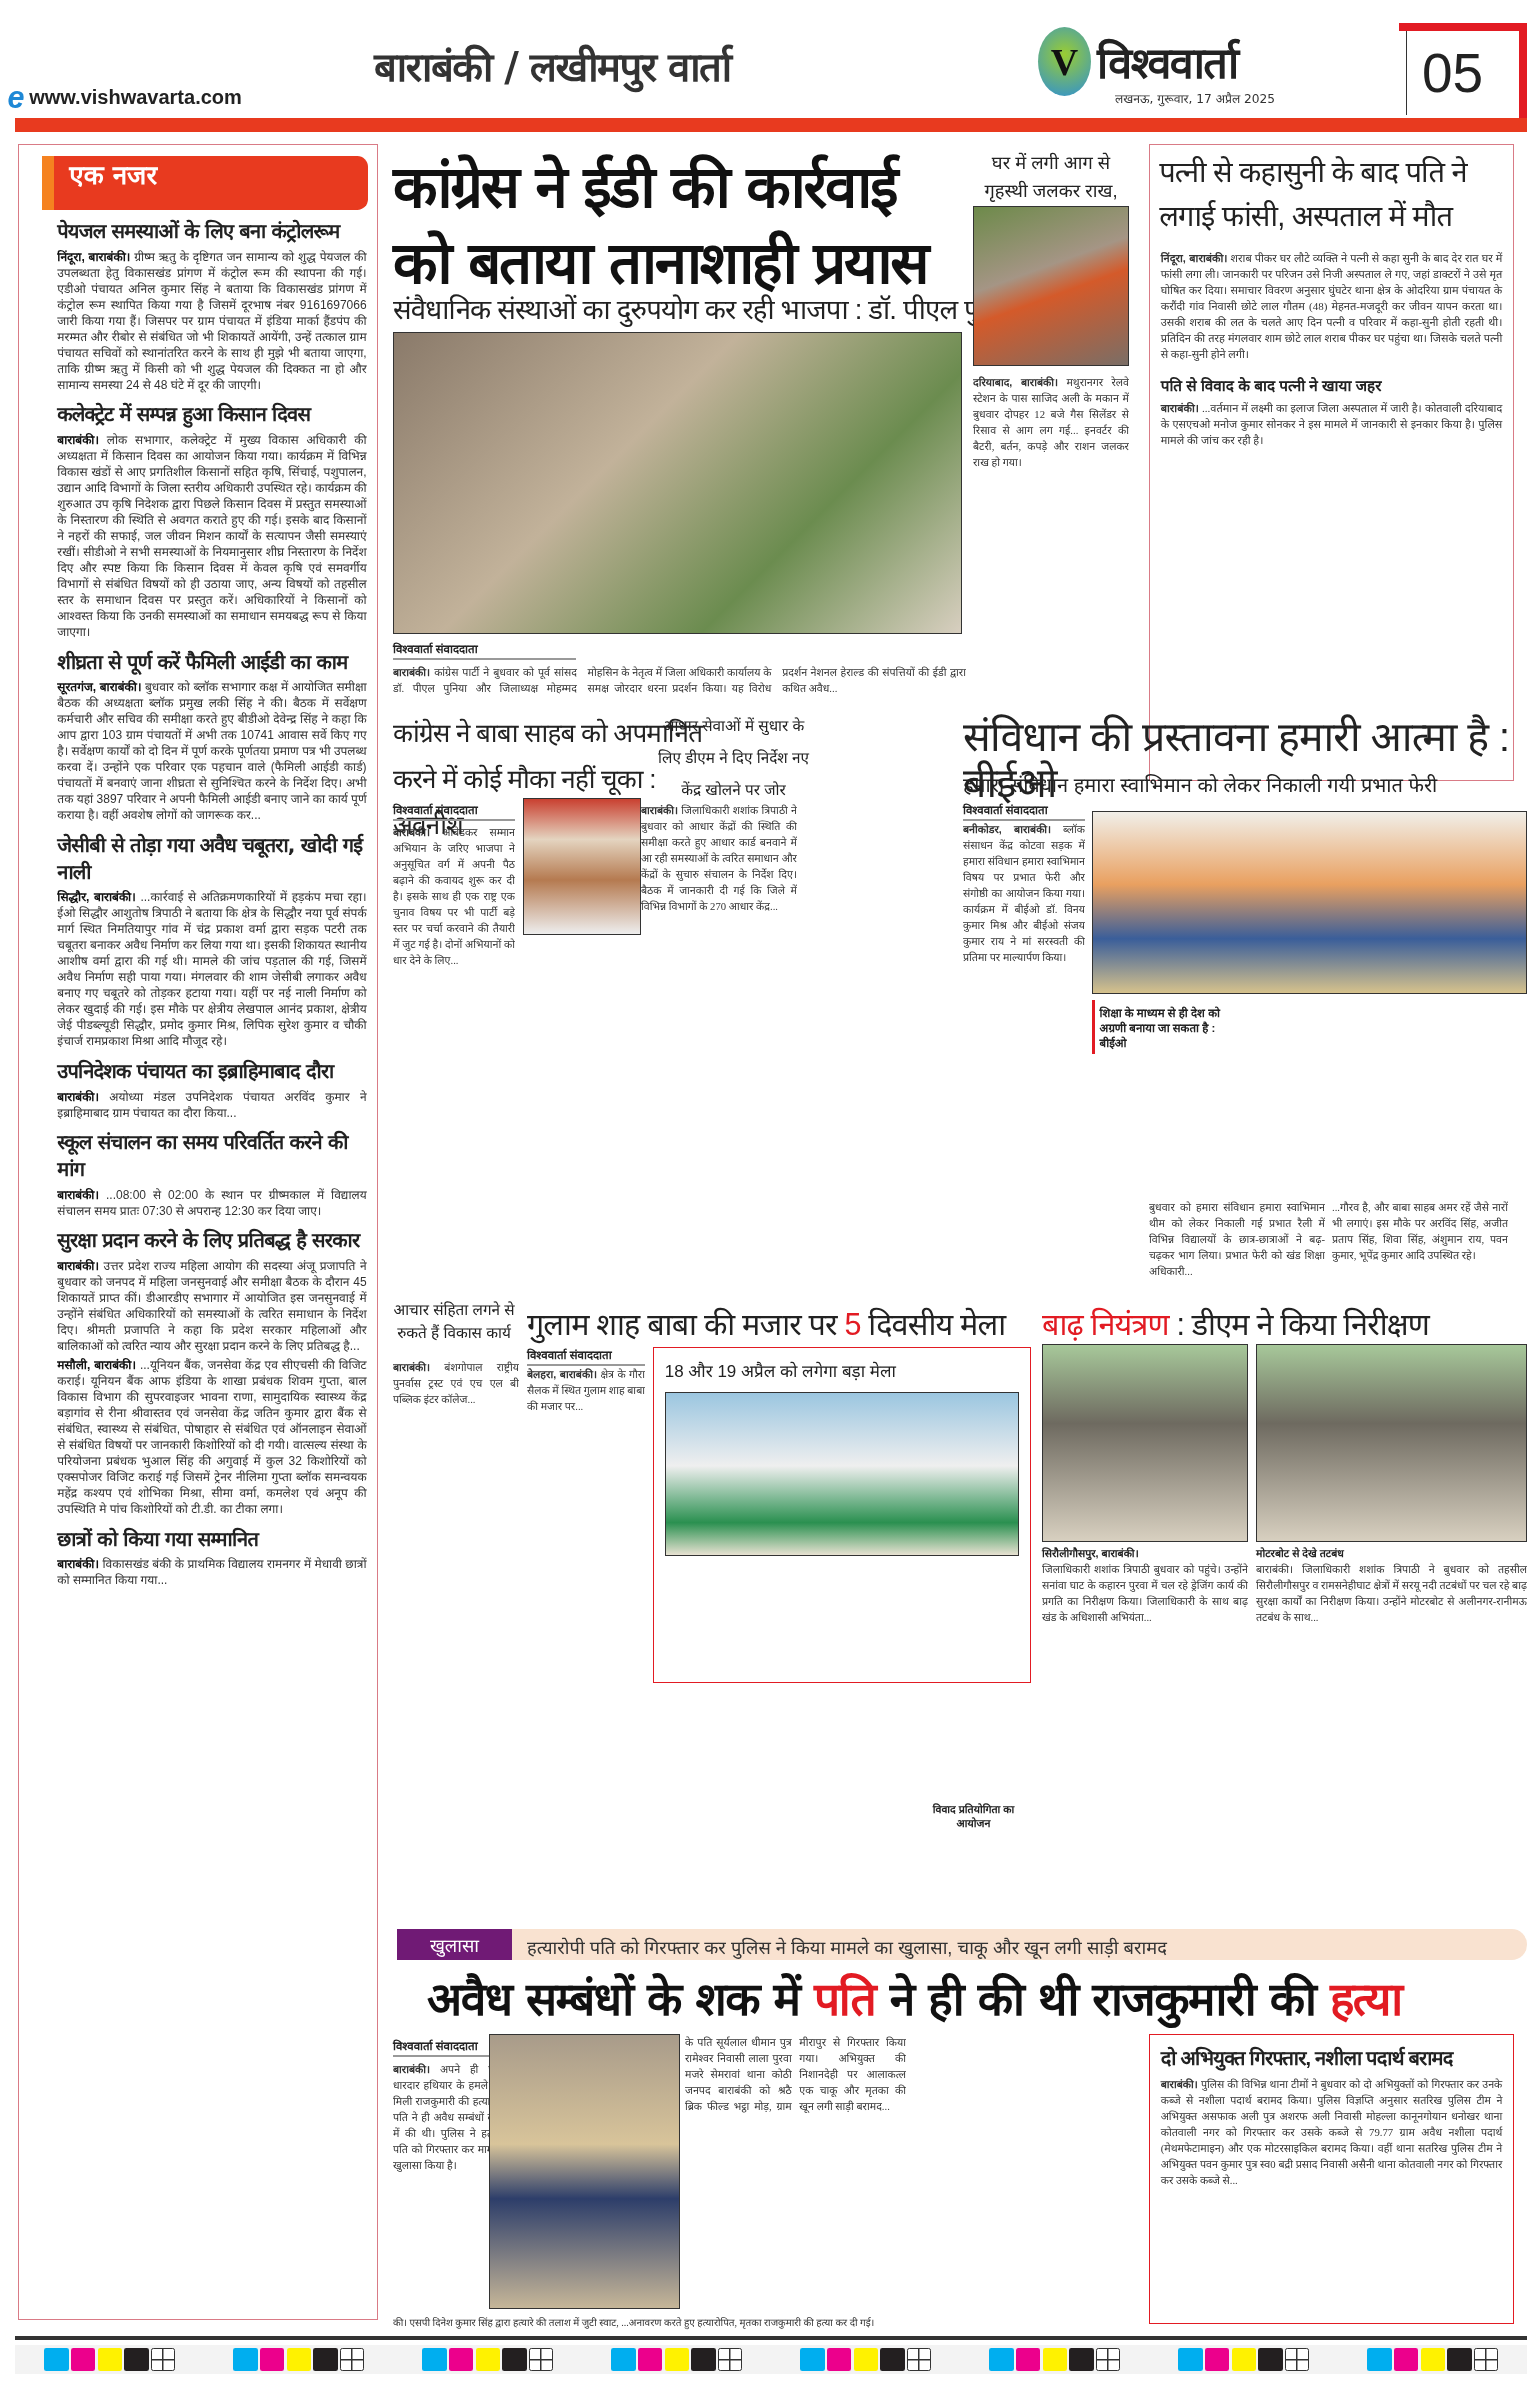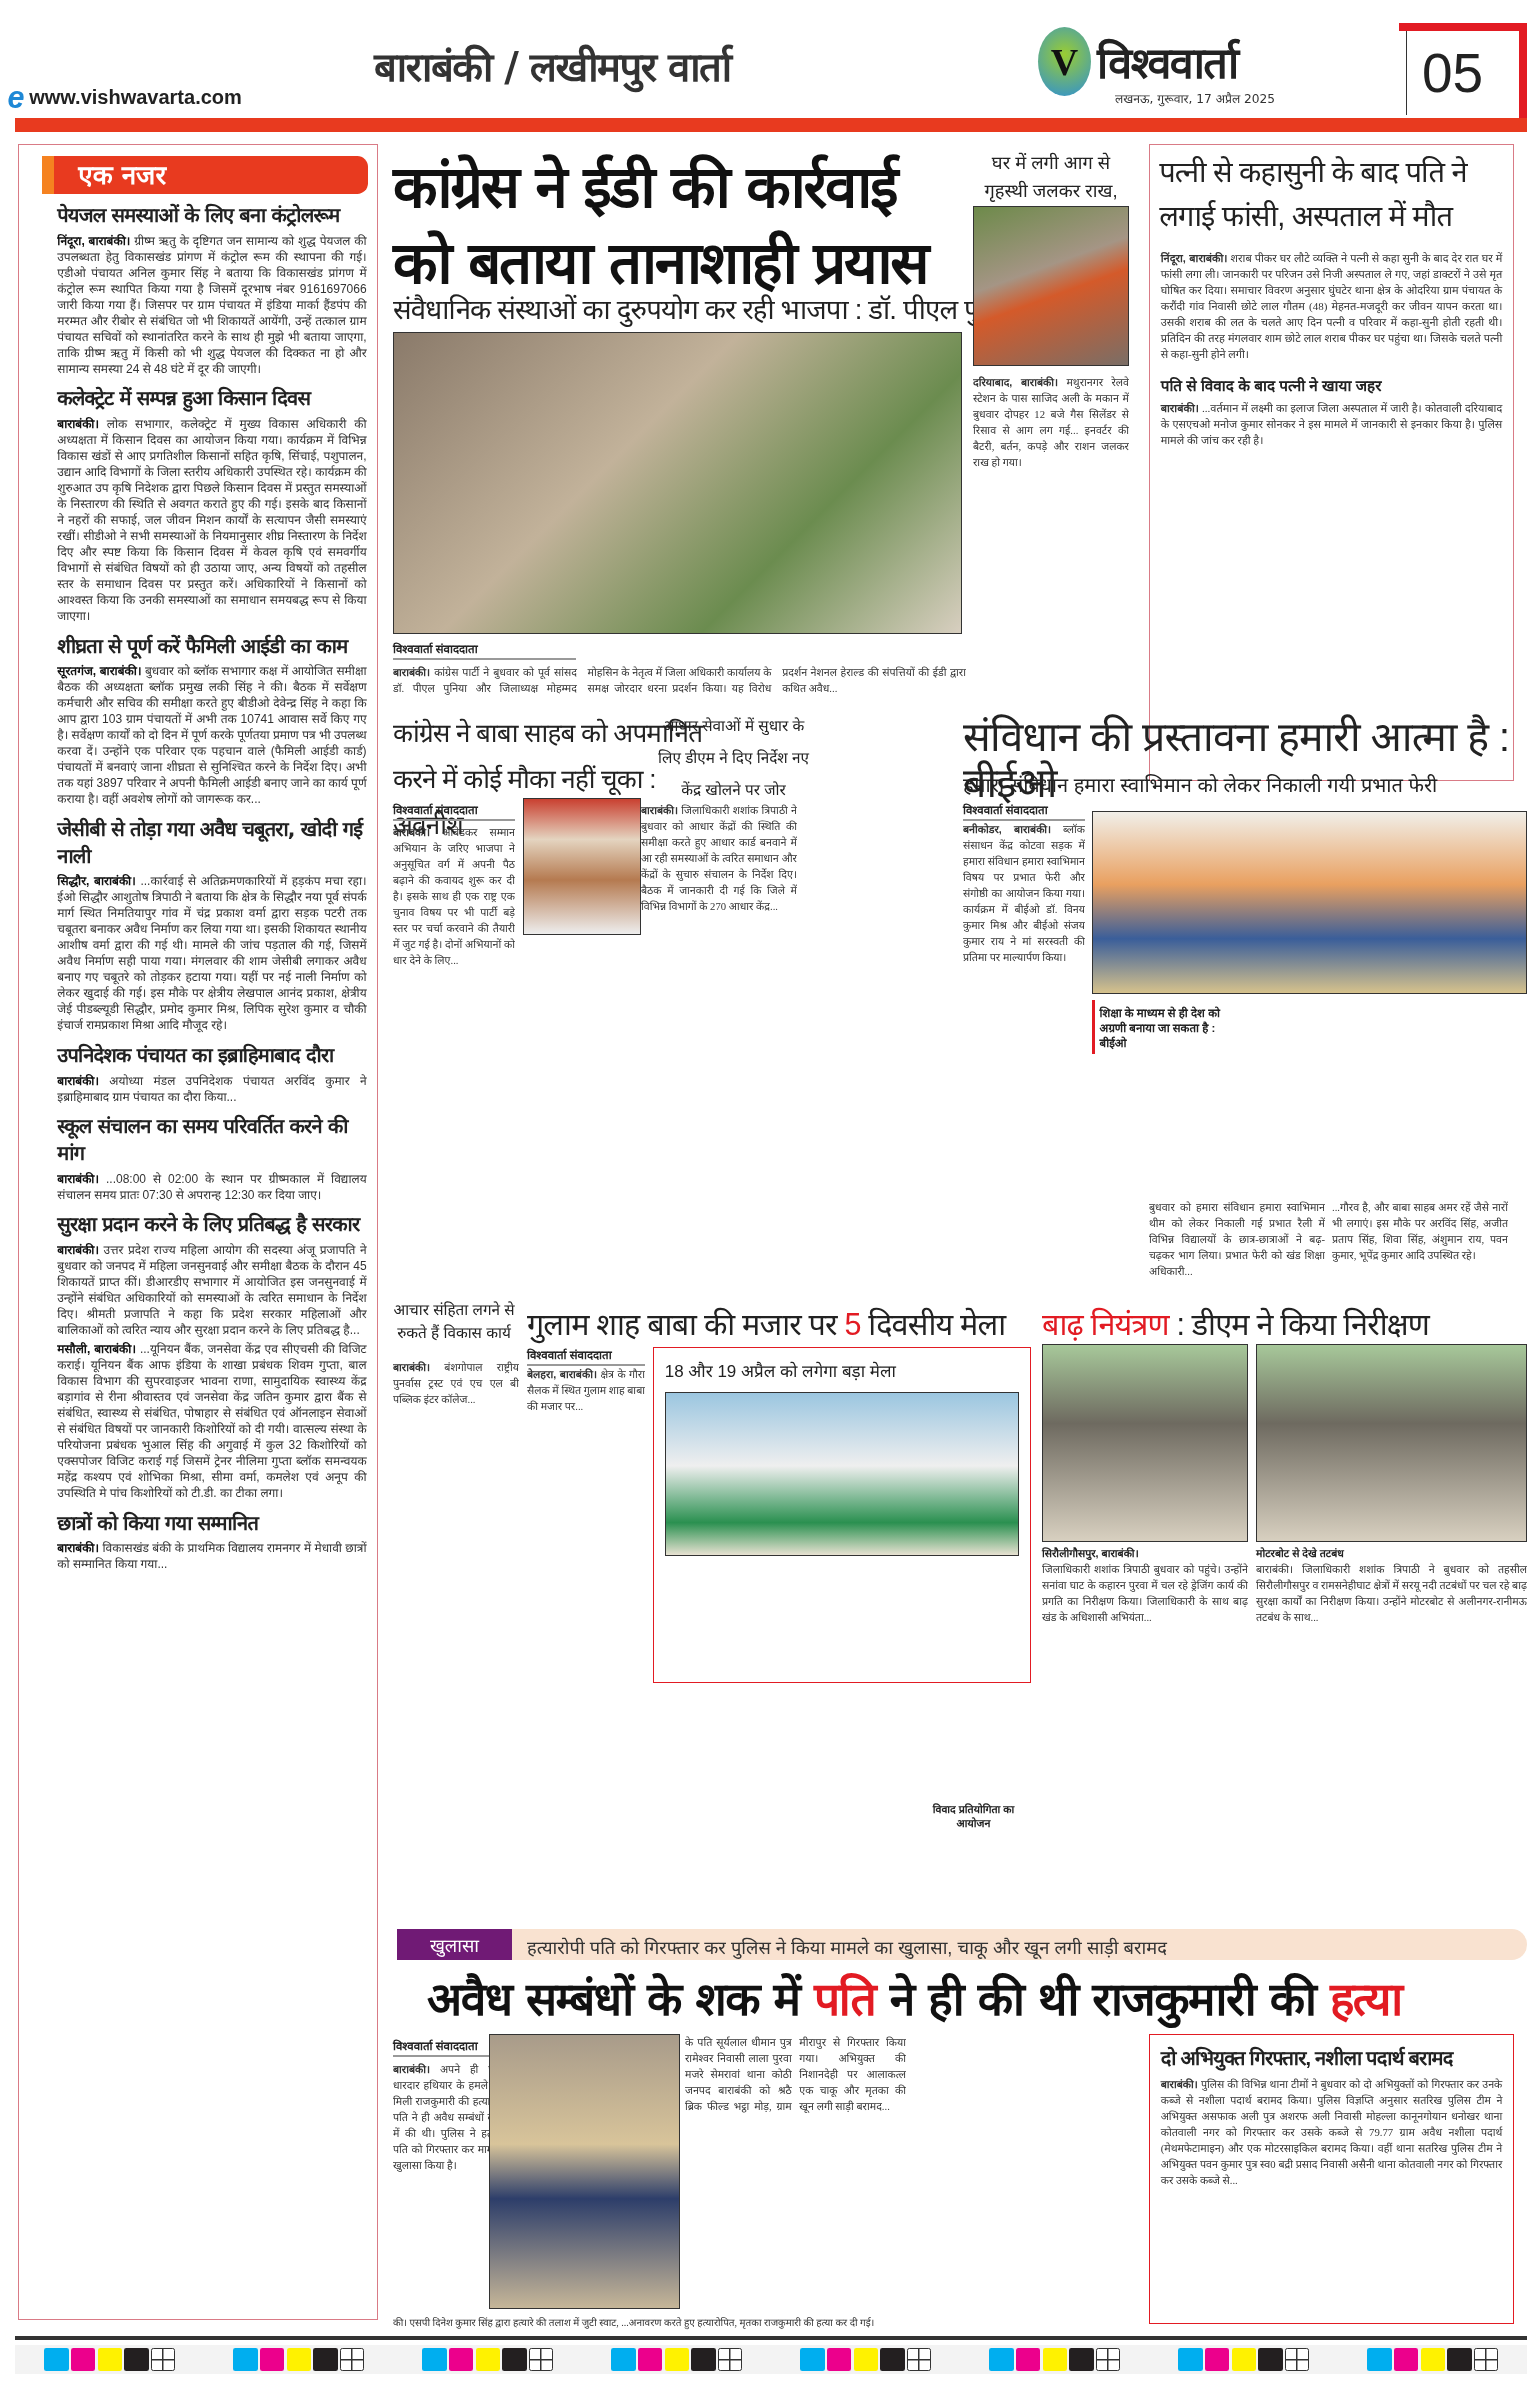--- a/index.html
+++ b/index.html
@@ -11,21 +11,21 @@
 .logo{left:1038px;top:27px;display:flex;align-items:center;gap:6.1px}
 .logo-mark{width:53px;height:69px;border-radius:50%;background:radial-gradient(circle at 50% 40%,#9acd32,#2d8fd5);display:flex;align-items:center;justify-content:center;font:bold 38px "Liberation Serif",serif;color:#111}
 .logo-name{font:bold 43px "DejaVu Sans",sans-serif;color:#222;letter-spacing:-1.5px}
 .logo-date{left:1115px;top:90px;font-size:12.2px;color:#333}
 .page-no{left:1406px;top:30.5px;width:92px;height:84px;border-left:1.5px solid #333;font:55px "Liberation Sans",sans-serif;color:#222;display:flex;align-items:center;justify-content:center}
 .red-corner{left:1399px;top:23px;width:128px;height:7.6px;background:#e21b23}
 .red-corner2{left:1519px;top:23px;width:7.6px;height:99px;background:#e21b23}
 .redbar{left:15.3px;top:118px;width:1512px;height:13.7px;background:#e83a1f}
 .box{border:1.5px solid #d97b86}
 .col-left{left:18.3px;top:144px;width:360px;height:2176px;border:1.5px solid #d97b86}
-.tag{margin:10.7px 9.2px 4.6px 23px;height:38px;background:#e83a1f;border-left:12.2px solid #f58220;border-radius:0 10.7px 10.7px 0;color:#fff;font:bold 26px "DejaVu Sans",sans-serif;padding-left:24px;line-height:38px}
+.tag{margin:10.7px 9.2px 4.6px 23px;height:54px;background:#e83a1f;border-left:12.2px solid #f58220;border-radius:0 10.7px 10.7px 0;color:#fff;font:bold 26px "DejaVu Sans",sans-serif;padding-left:15px;line-height:38px}
 .lh{font:bold 20px "DejaVu Sans",sans-serif;color:#222;margin:7.6px 10.7px 4.6px 38px;letter-spacing:-0.8px}
 .lp{font:12px/16px "Liberation Sans",sans-serif;color:#333;margin:0 10.7px 3.1px 38px;text-align:justify}
 .lp b{color:#111}
 .mainhead{left:393px;top:149px;width:565px;font:bold 58px/76px "DejaVu Sans",sans-serif;color:#111;letter-spacing:-2.3px}
 .subhead{left:393px;top:290px;font:27.5px "Liberation Sans",sans-serif;color:#222;letter-spacing:-0.8px}
 .photo{background:linear-gradient(135deg,#8a7a6a,#c2b29a 40%,#6b8c4f 70%,#d8cfc0);border:0.8px solid #333}
 .photo.fire{background:linear-gradient(160deg,#6d8a4a,#a59585 40%,#d45a2a 55%,#7a6e66)}
 .photo.meet{background:linear-gradient(180deg,#c94030,#e4d4c0 30%,#b57a50 60%,#eee)}
 .photo.stage{background:linear-gradient(180deg,#f1efe9,#e9a060 40%,#3a5e9a 70%,#d6c28c)}
 .photo.mazar{background:linear-gradient(180deg,#9bc6e0,#efefef 45%,#2a9050 80%,#e8e2d2)}

